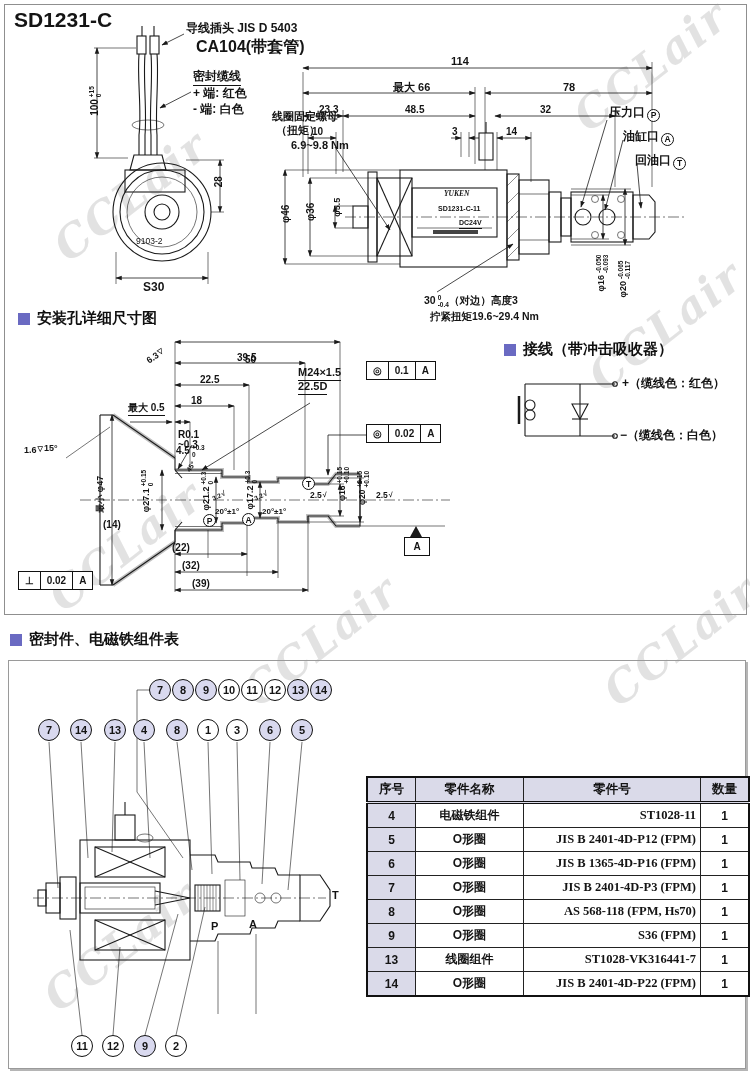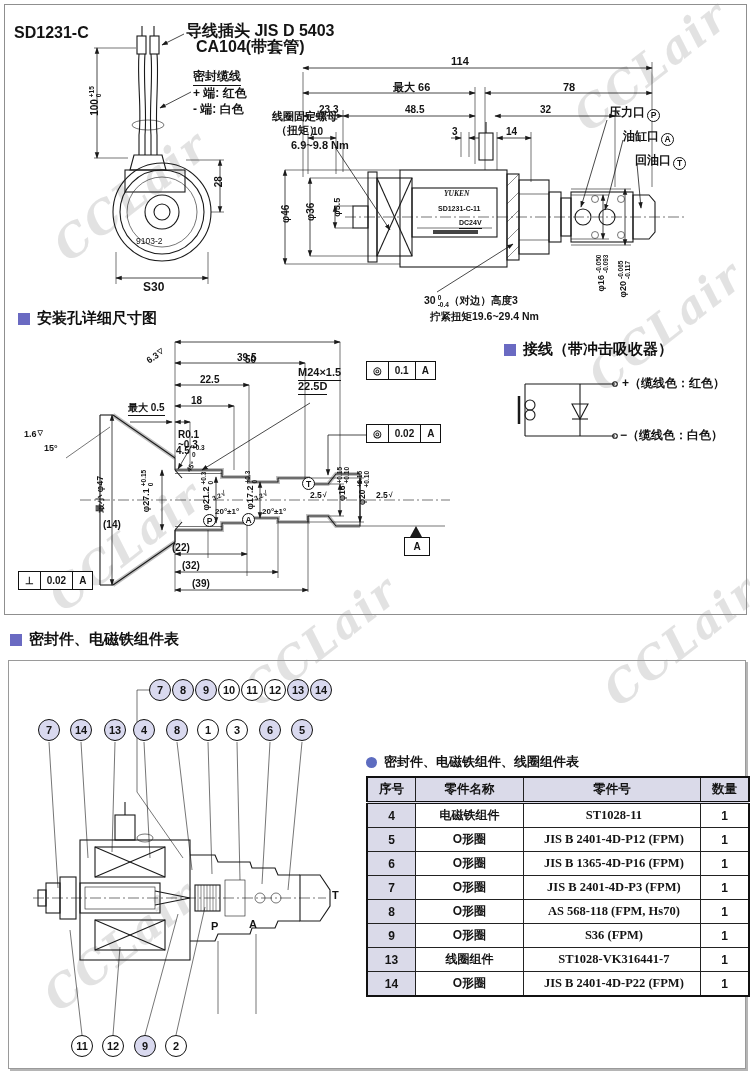--- a/index.html
+++ b/index.html
@@ -44,21 +44,21 @@
        background:#5d6cc0;margin-right:7px;}
   .tbl-title{position:absolute;left:366px;top:753px;font-weight:bold;font-size:13px;
              display:flex;align-items:center;}
   table.parts{position:absolute;left:366px;top:776px;border-collapse:collapse;
               border:2px solid #111;background:#fff;font-size:12px;z-index:4;}
   table.parts th,table.parts td{border:1px solid #222;height:23px;text-align:center;
               font-weight:bold;padding:0 4px;}
   table.parts th{background:#dadae9;border-bottom:3px double #111;font-size:12.5px;}
   table.parts td.c0{background:#dadae9;width:40px;}
   table.parts td.c1{width:102px;}
-  table.parts td.c2{width:168px;text-align:center;padding-left:8px;
+  table.parts td.c2{width:168px;text-align:right;padding-left:8px;
               font-family:"Liberation Serif",serif;font-size:12.5px;}
   table.parts td.c3{width:40px;}
   .datumbox{position:absolute;width:24px;height:17px;border:1.3px solid #111;
             display:flex;align-items:center;justify-content:center;
             font-size:10px;font-weight:bold;background:#fff;}
 </style>
 </head>
 <body>
 
 <div class="page">
@@ -67,21 +67,21 @@
   <span class="wm" style="left:560px;top:40px;">CCLair</span>
   <span class="wm" style="left:575px;top:300px;">CCLair</span>
   <span class="wm" style="left:35px;top:520px;">CCLair</span>
   <span class="wm" style="left:230px;top:615px;">CCLair</span>
   <span class="wm" style="left:590px;top:615px;">CCLair</span>
   <span class="wm" style="left:30px;top:920px;">CCLair</span>
   <span class="wm" style="left:560px;top:895px;">CCLair</span>
 
   <div class="box" style="left:4px;top:4px;width:741px;height:609px;"></div>
 
-  <span class="lbl" style="left:14px;top:24px;font-size:16px;">SD1231-C</span>
+  <span class="lbl" style="left:14px;top:8px;font-size:21px;">SD1231-C</span>
 
   <svg style="left:10px;top:20px;" width="255" height="292" viewBox="0 0 255 292">
     <defs>
       <marker id="ar" viewBox="0 0 10 10" refX="9" refY="5" markerWidth="8" markerHeight="8" orient="auto-start-reverse">
         <path d="M0,1.5 L10,5 L0,8.5 z" fill="#1a1a1a"></path>
       </marker>
     </defs>
 
     <line class="ln" x1="132" y1="6" x2="132" y2="16"></line>
       <line class="ln" x1="144" y1="6" x2="144" y2="16"></line>
@@ -112,21 +112,21 @@
     <line class="dim" x1="87" y1="28" x2="87" y2="138" marker-start="url(#ar)" marker-end="url(#ar)"></line>
 
     <line class="tn" x1="176" y1="140" x2="214" y2="140"></line>
       <line class="tn" x1="201" y1="192" x2="214" y2="192"></line>
     <line class="dim" x1="210" y1="140" x2="210" y2="192" marker-start="url(#ar)" marker-end="url(#ar)"></line>
 
     <line class="dim" x1="174" y1="14" x2="152" y2="25" marker-end="url(#ar)"></line>
     <line class="dim" x1="181" y1="72" x2="150" y2="88" marker-end="url(#ar)"></line>
   </svg>
 
-  <span class="lbl" style="left:186px;top:22px;font-size:16px;">导线插头 JIS D 5403</span>
+  <span class="lbl" style="left:186px;top:22px;font-size:12px;">导线插头 JIS D 5403</span>
   <span class="lbl" style="left:196px;top:38px;font-size:16px;">CA104(带套管)</span>
   <span class="lbl ul" style="left:193px;top:70px;font-size:12px;">密封缆线</span>
   <span class="lbl" style="left:193px;top:87px;font-size:12px;">+ 端: 红色</span>
   <span class="lbl" style="left:193px;top:103px;font-size:12px;">- 端: 白色</span>
   <span class="lbl vl" style="left:72px;top:94px;width:46px;"><span>100</span><span class="tol">
         <span>+15</span>
         <span>0</span>
       </span></span>
   <span class="lbl vl" style="left:204px;top:176px;width:30px;">28</span>
   <span class="lbl" style="left:143px;top:281px;font-size:12px;">S30</span>
@@ -348,21 +348,21 @@
     <span>0.1</span>
     <span>A</span>
   </div>
   <div class="tframe" style="left:366px;top:424px;">
     <span>◎</span>
     <span>0.02</span>
     <span>A</span>
   </div>
   <span class="lbl" style="left:178px;top:429px;font-size:10px;">R0.1</span>
   <span class="lbl" style="left:178px;top:439px;font-size:10px;">~0.3</span>
-  <span class="lbl tri" style="left:24px;top:429px;font-size:9px;">1.6</span>
+  <span class="lbl tri" style="left:24px;top:445px;font-size:9px;">1.6</span>
   <span class="lbl" style="left:44px;top:443px;font-size:9px;">15°</span>
   <span class="lbl vl" style="left:72px;top:489px;width:56px;font-size:9px;">最小 φ47</span>
   <span class="lbl vl" style="left:116px;top:484px;width:62px;font-size:9px;"><span>φ27.1</span><span class="tol">
         <span>+0.15</span>
         <span>0</span>
       </span></span>
   <span class="lbl vl" style="left:176px;top:484px;width:62px;font-size:9px;"><span>φ21.2</span><span class="tol">
         <span>+0.3</span>
         <span>0</span>
       </span></span>
@@ -483,24 +483,20 @@
       <circle class="tn" cx="268" cy="236" r="5"></circle>
 
     <line class="tn" x1="210" y1="279" x2="210" y2="352"></line>
     <line class="tn" x1="248" y1="272" x2="248" y2="352"></line>
   </svg>
 
   <span class="lbl" style="left:211px;top:920px;font-size:11px;">P</span>
   <span class="lbl" style="left:249px;top:918px;font-size:11px;">A</span>
   <span class="lbl" style="left:332px;top:889px;font-size:11px;">T</span>
 
-  <div class="tbl-title">
-    <span class="dot"></span>
-    <span>密封件、电磁铁组件、线圈组件表</span>
-  </div>
   <table class="parts">
     <thead>
         <tr>
           <th class="c0">序号</th>
           <th class="c1">零件名称</th>
           <th class="c2">零件号</th>
           <th class="c3">数量</th>
         </tr>
       </thead>
     <tbody>

